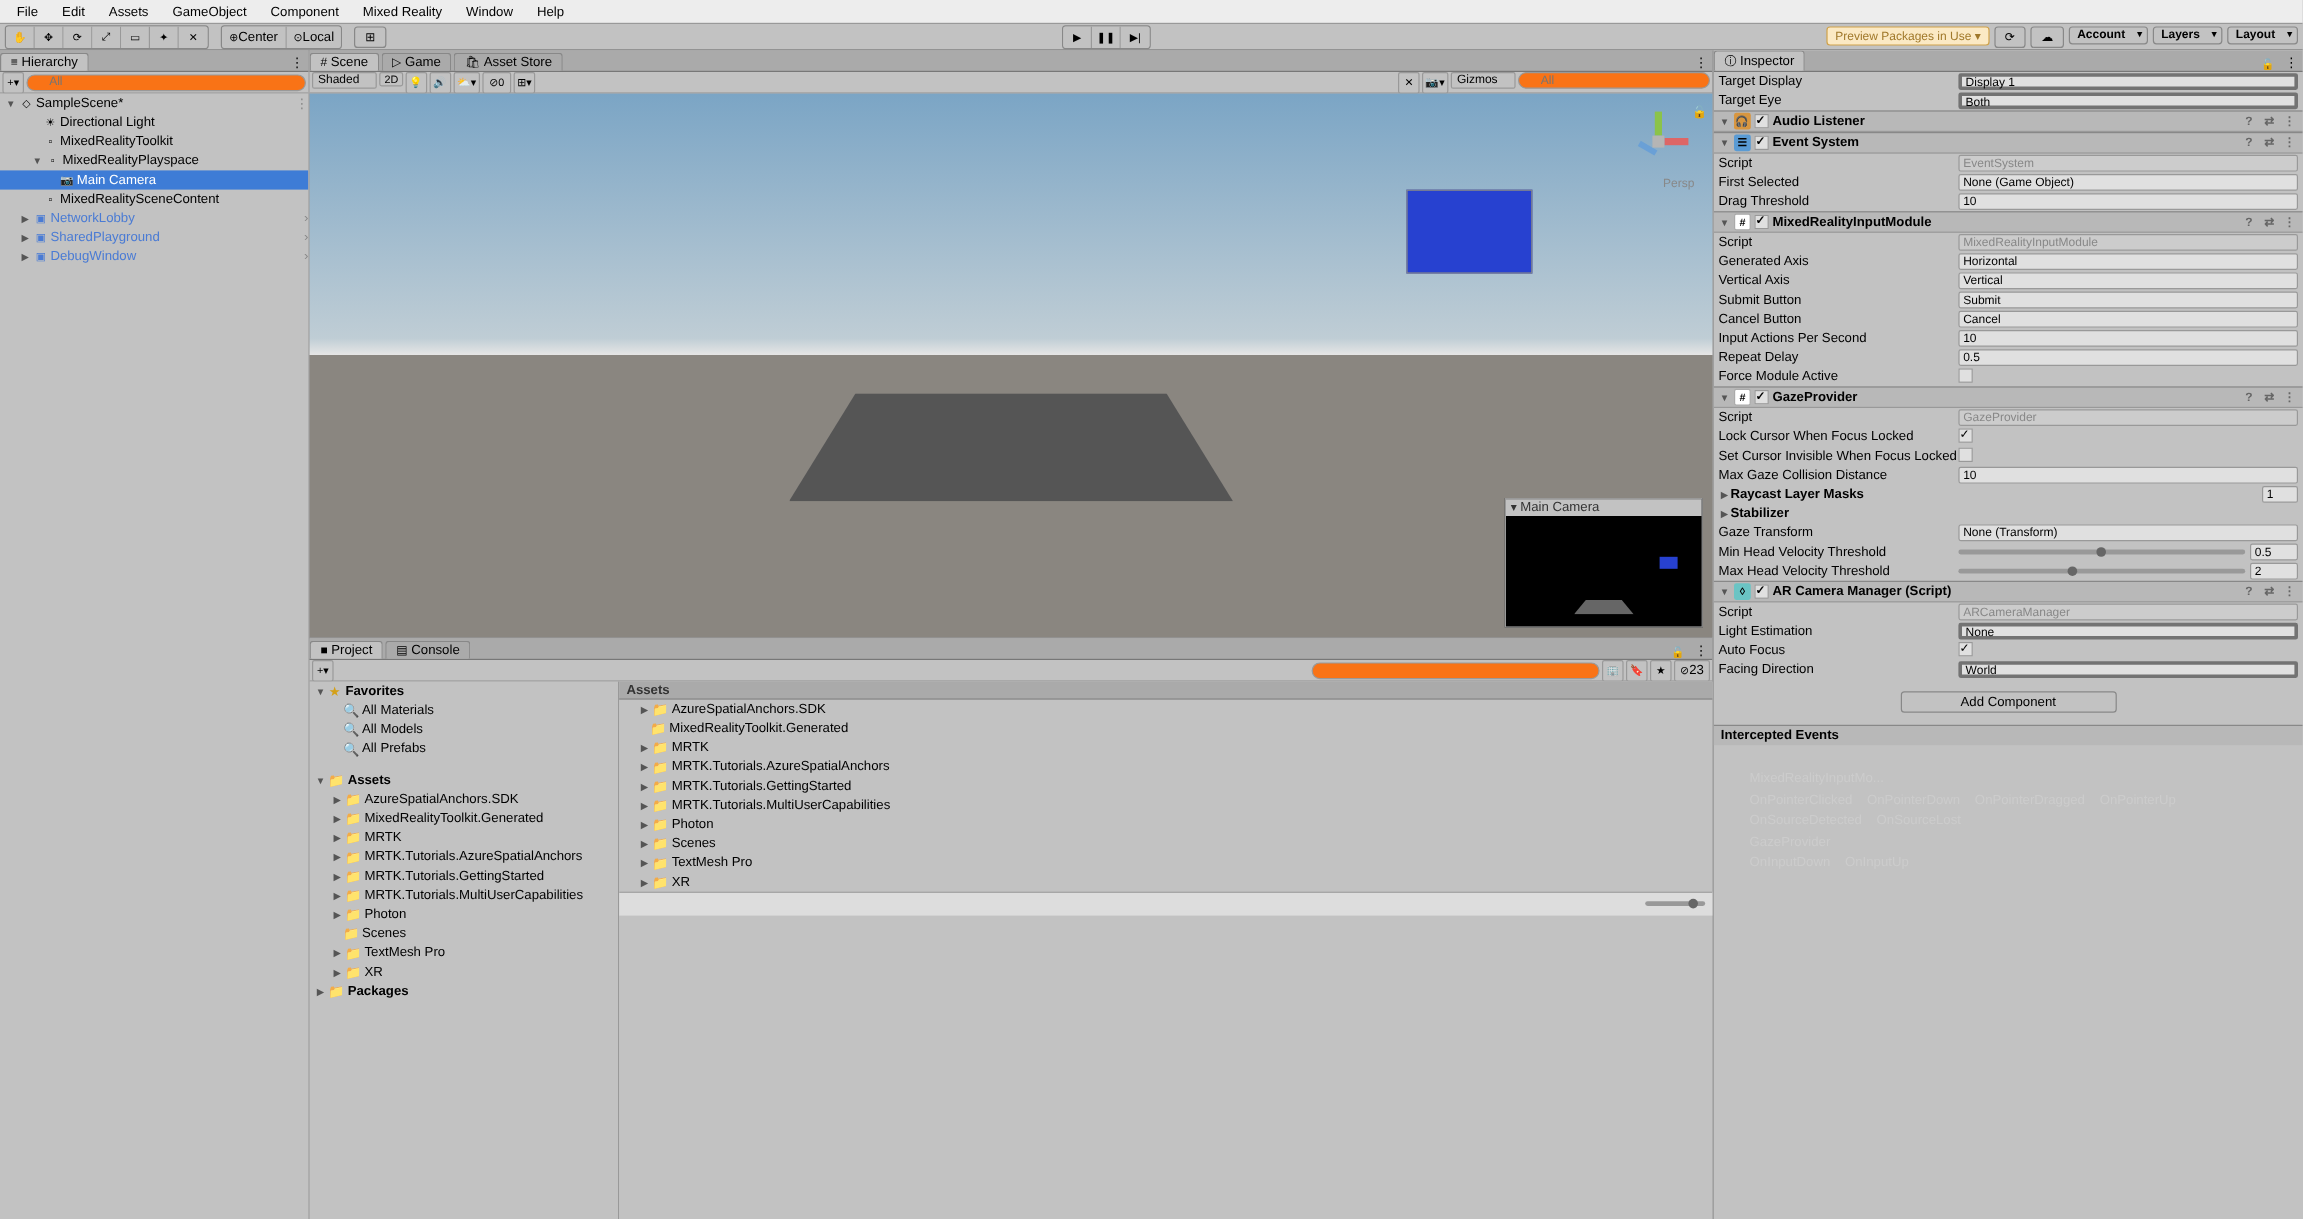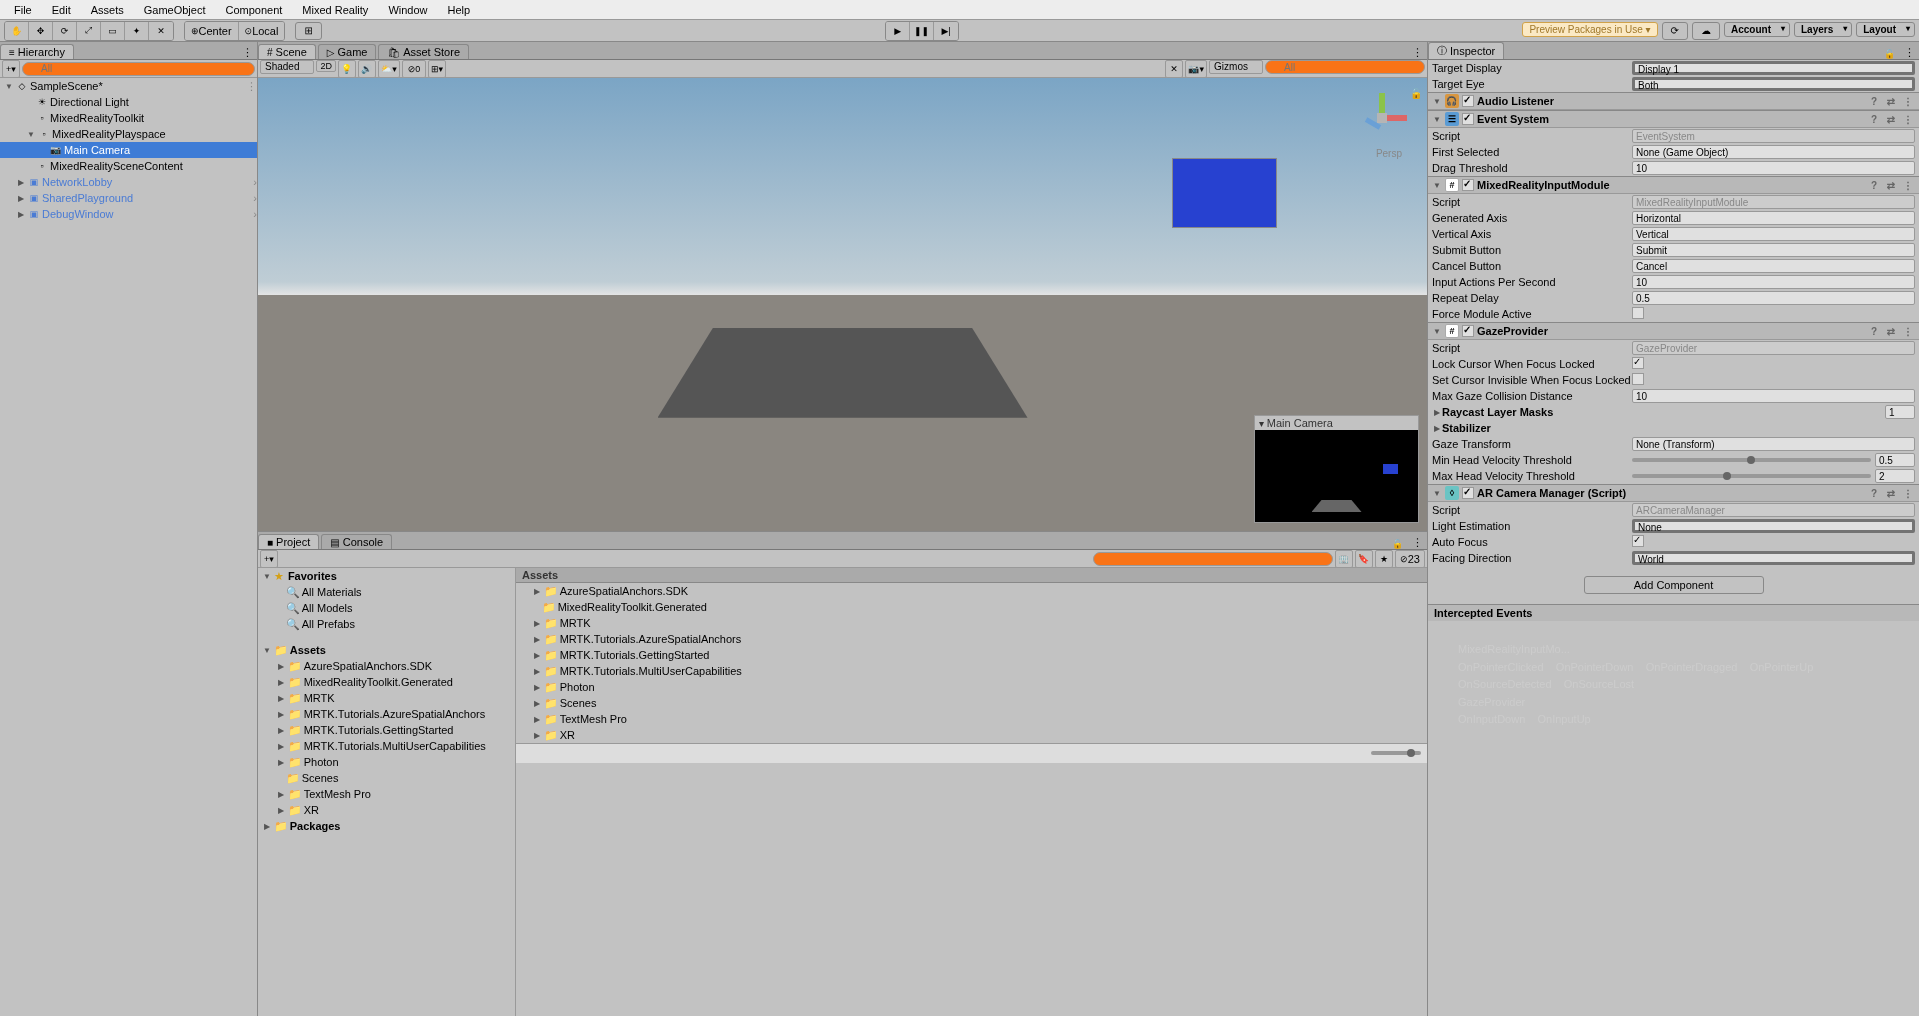--- a/index.html
+++ b/index.html
@@ -35,21 +35,21 @@
 .prefab-text { color: #4a7bd4; }
 .fav-star { color: #d4a017; margin-right: 2px; }
 
 .scene-area { height: 490px; display: flex; flex-direction: column; border-bottom: 1px solid #888; }
 .scene-toolbar { height: 18px; background: #c2c2c2; display: flex; align-items: flex-start; border-bottom: 1px solid #999; padding: 0 2px; gap: 2px; }
 .scene-dropdown { background: #c2c2c2; border: 1px solid #999; padding: 0 14px 0 4px; border-radius: 2px; font-size: 10px; height: 14px; position: relative; }
 .scene-viewport { flex: 1; position: relative; background: linear-gradient(180deg, #7ba5c5 0%, #bfcdd5 45%, #e5e5e5 48%, #8a8680 48%, #8a8680 100%); overflow: hidden; }
 .ground-plane { position: absolute; left: 50%; bottom: 25%; transform: translateX(-50%); width: 370px; height: 90px; background: #555; clip-path: polygon(15% 0, 85% 0, 100% 100%, 0 100%); }
 .blue-panel { position: absolute; top: 80px; right: 150px; width: 105px; height: 70px; background: #2741d0; border: 1px solid #888; }
 .axis-gizmo { position: absolute; top: 15px; right: 20px; width: 50px; height: 50px; }
-.persp-label { position: absolute; top: 70px; right: 25px; font-size: 10px; color: #888; }
+.persp-label { position: absolute; top: 70px; right: 15px; font-size: 10px; color: #888; }
 .axis-gizmo .center { position: absolute; top: 20px; left: 20px; width: 10px; height: 10px; background: #b5b5b5; }
 .axis-gizmo .y { position: absolute; top: 0; left: 22px; width: 6px; height: 20px; background: #8bc34a; }
 .axis-gizmo .x { position: absolute; top: 22px; left: 30px; width: 20px; height: 6px; background: #d66; }
 .axis-gizmo .z { position: absolute; top: 28px; left: 8px; width: 16px; height: 5px; background: #6aa0d6; transform: rotate(30deg); }
 .cam-preview { position: absolute; bottom: 8px; right: 8px; width: 165px; height: 108px; background: #000; border: 1px solid #999; }
 .cam-preview-title { background: #c2c2c2; color: #333; font-size: 10px; padding: 1px 4px; }
 .cam-preview .mini-plane { position: absolute; bottom: 10px; left: 50%; transform: translateX(-50%); width: 50px; height: 12px; background: #666; clip-path: polygon(20% 0, 80% 0, 100% 100%, 0 100%); }
 .cam-preview .mini-blue { position: absolute; top: 48px; right: 20px; width: 15px; height: 10px; background: #2741d0; }
 
 .project-area { flex: 1; display: flex; flex-direction: column; }

